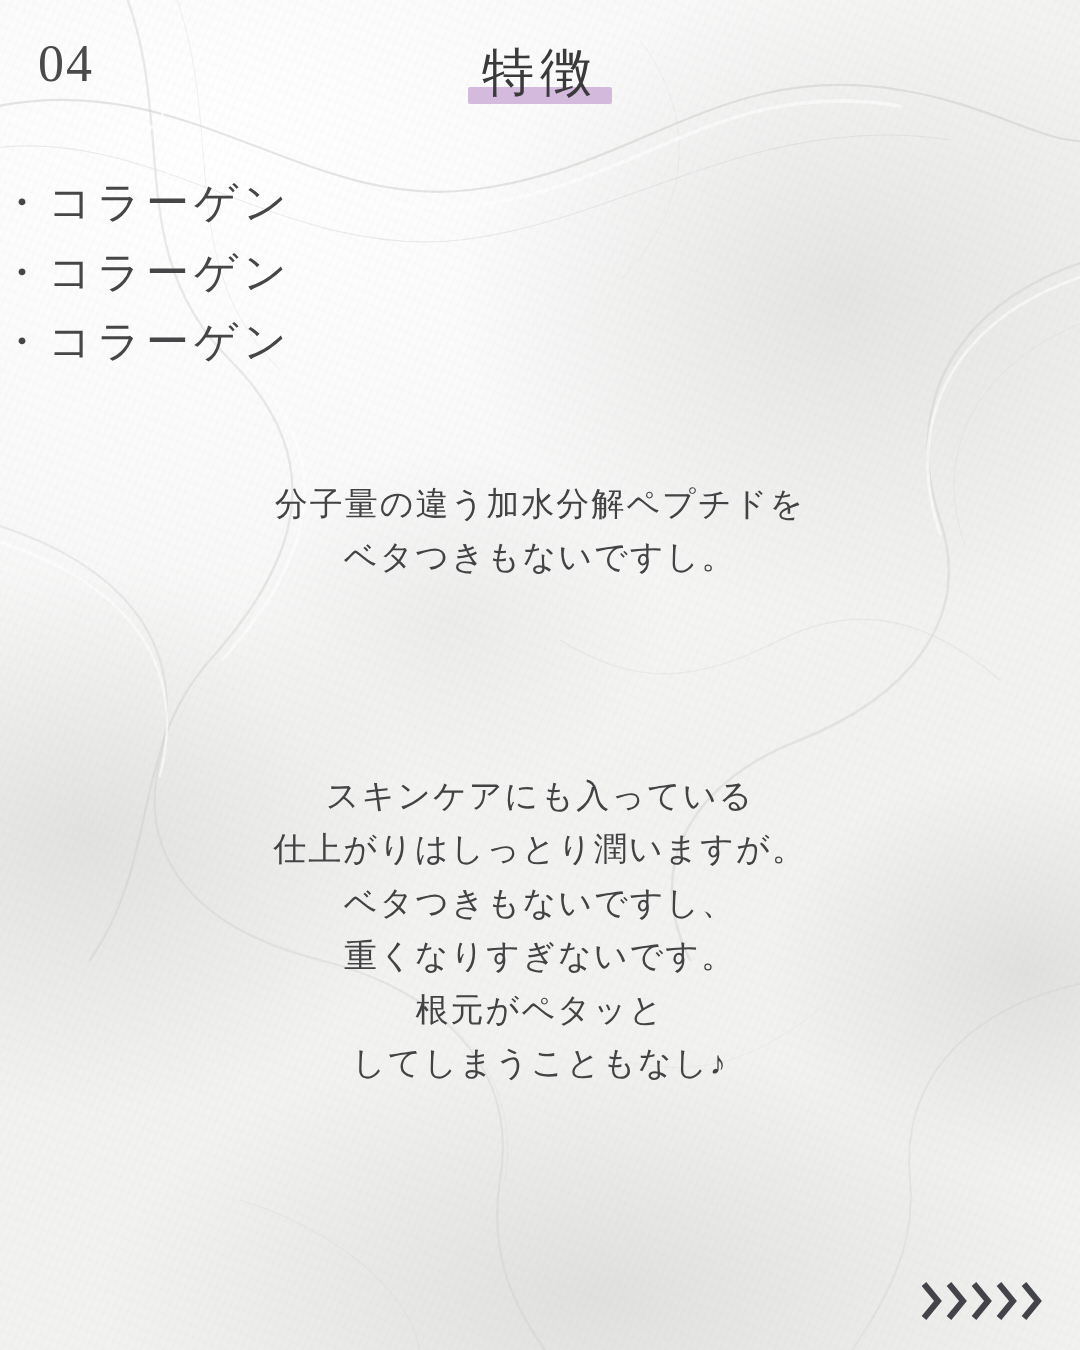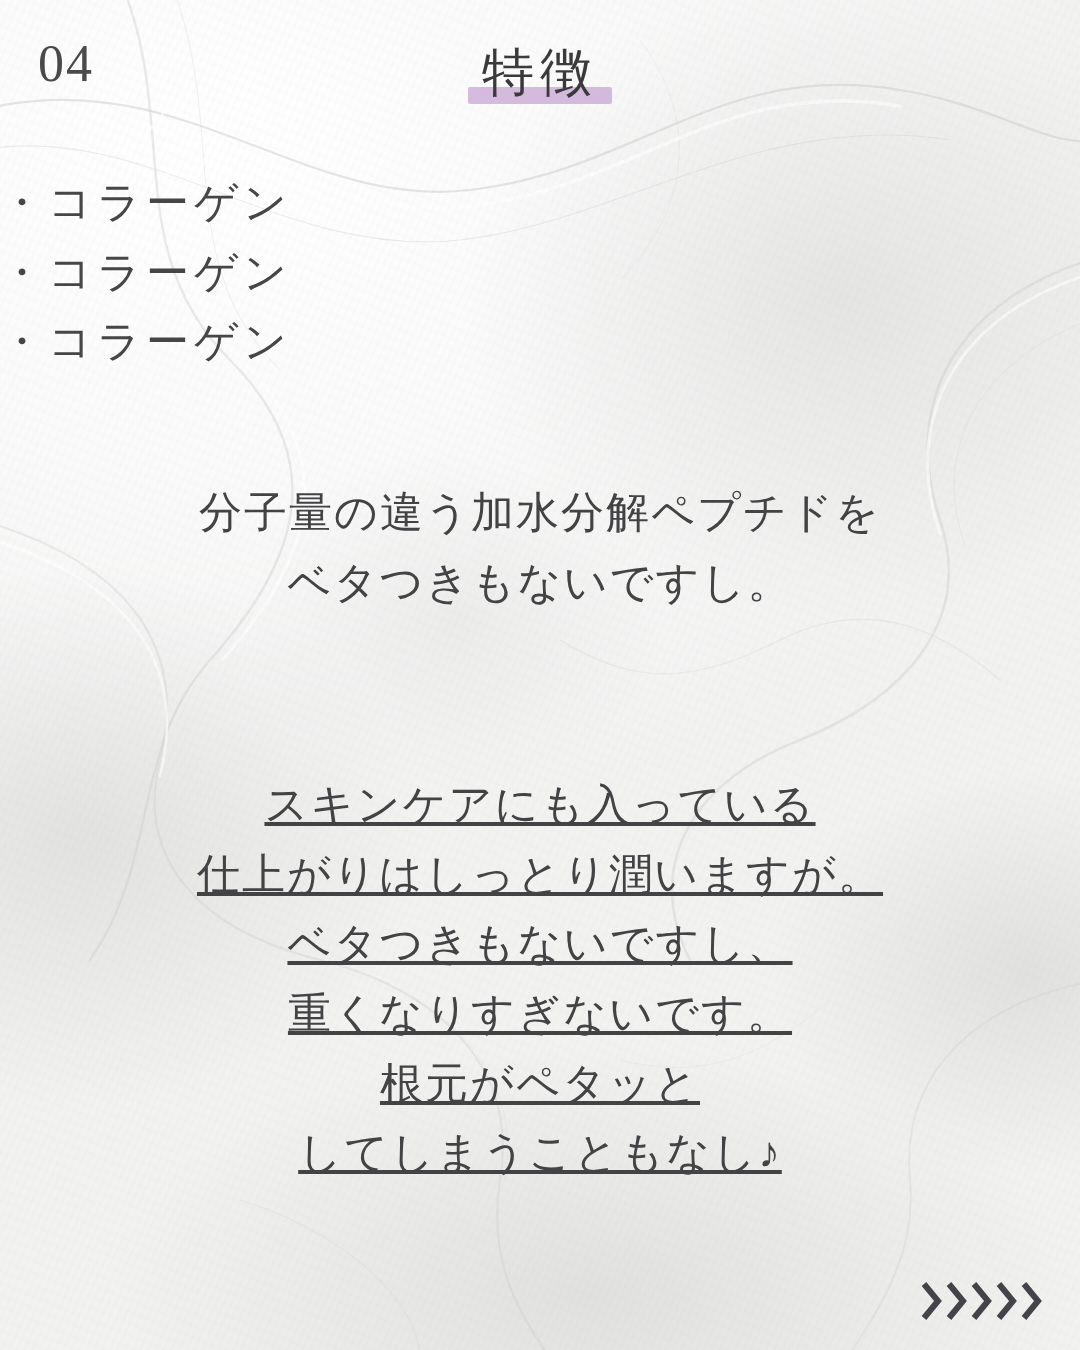--- a/index.html
+++ b/index.html
@@ -119,24 +119,24 @@
   }
 
   .para {
     position: absolute;
     left: 0;
     right: 0;
     text-align: center;
     color: #434345;
   }
   .para-1 { top: 478px; }
-  .para-2 { top: 770px; text-decoration: underline; }
+  .para-2 { top: 770px; }
 
   .para-line {
-    font-size: 43px;
+    font-size: 33px;
     letter-spacing: 2px;
     line-height: 1.62;
     white-space: nowrap;
   }
 
   .chevrons {
     position: absolute;
     right: 36px;
     bottom: 26px;
     display: flex;

